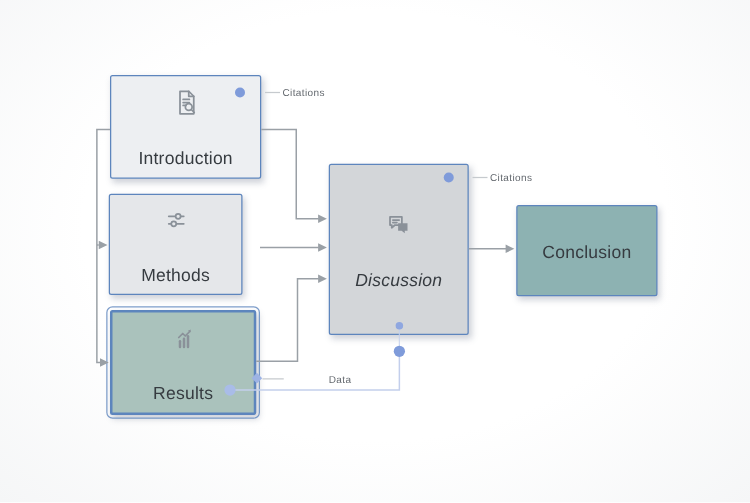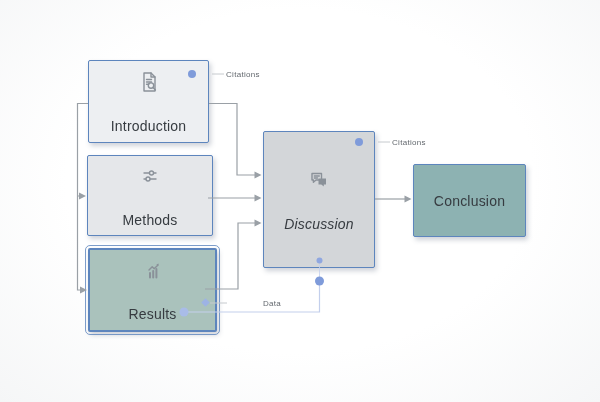--- a/index.html
+++ b/index.html
@@ -9,23 +9,23 @@
     font-family:"Liberation Sans", sans-serif;
   }
   .wires{position:absolute;left:0;top:0;width:600px;height:402px;z-index:5;pointer-events:none;}
   .node{
     position:absolute;z-index:2;display:flex;flex-direction:column;align-items:center;justify-content:center;
     gap:24px;border:1px solid var(--node_border);border-radius:2px;
     box-shadow:2px 3px 5px rgba(96,106,128,.30);box-sizing:border-box;
   }
   .node .label{font-size:14px;color:var(--node_text);letter-spacing:.2px;}
   .n-intro{left:88px;top:60px;width:121px;height:83px;background:var(--introduction_fill);}
-  .n-methods{left:87px;top:155px;width:126px;height:81px;background:var(--methods_fill);}
+  .n-methods{left:87px;top:155px;width:107px;height:81px;background:var(--methods_fill);}
   .n-results{
-    left:88px;top:248px;width:129px;height:84px;background:var(--results_fill);
+    left:88px;top:248px;width:117px;height:84px;background:var(--results_fill);
     border-width:2px;outline:1px solid rgba(93,133,189,.8);outline-offset:2px;
   }
   .n-discussion{left:263px;top:131px;width:112px;height:137px;background:var(--discussion_fill);font-style:italic;}
   .n-conclusion{left:413px;top:164px;width:113px;height:73px;background:var(--conclusion_fill);text-align:center;}
   .icon{display:block;}
   .icon path,.icon circle{stroke:var(--icon_gray);stroke-width:1.4;fill:none;stroke-linecap:round;stroke-linejoin:round;}
   .icon .solid{fill:var(--icon_gray);stroke:none;}
   .icon .knob{fill:var(--methods_fill);}
   .anno{
     position:absolute;z-index:6;font-size:8px;color:var(--annotation_text);

